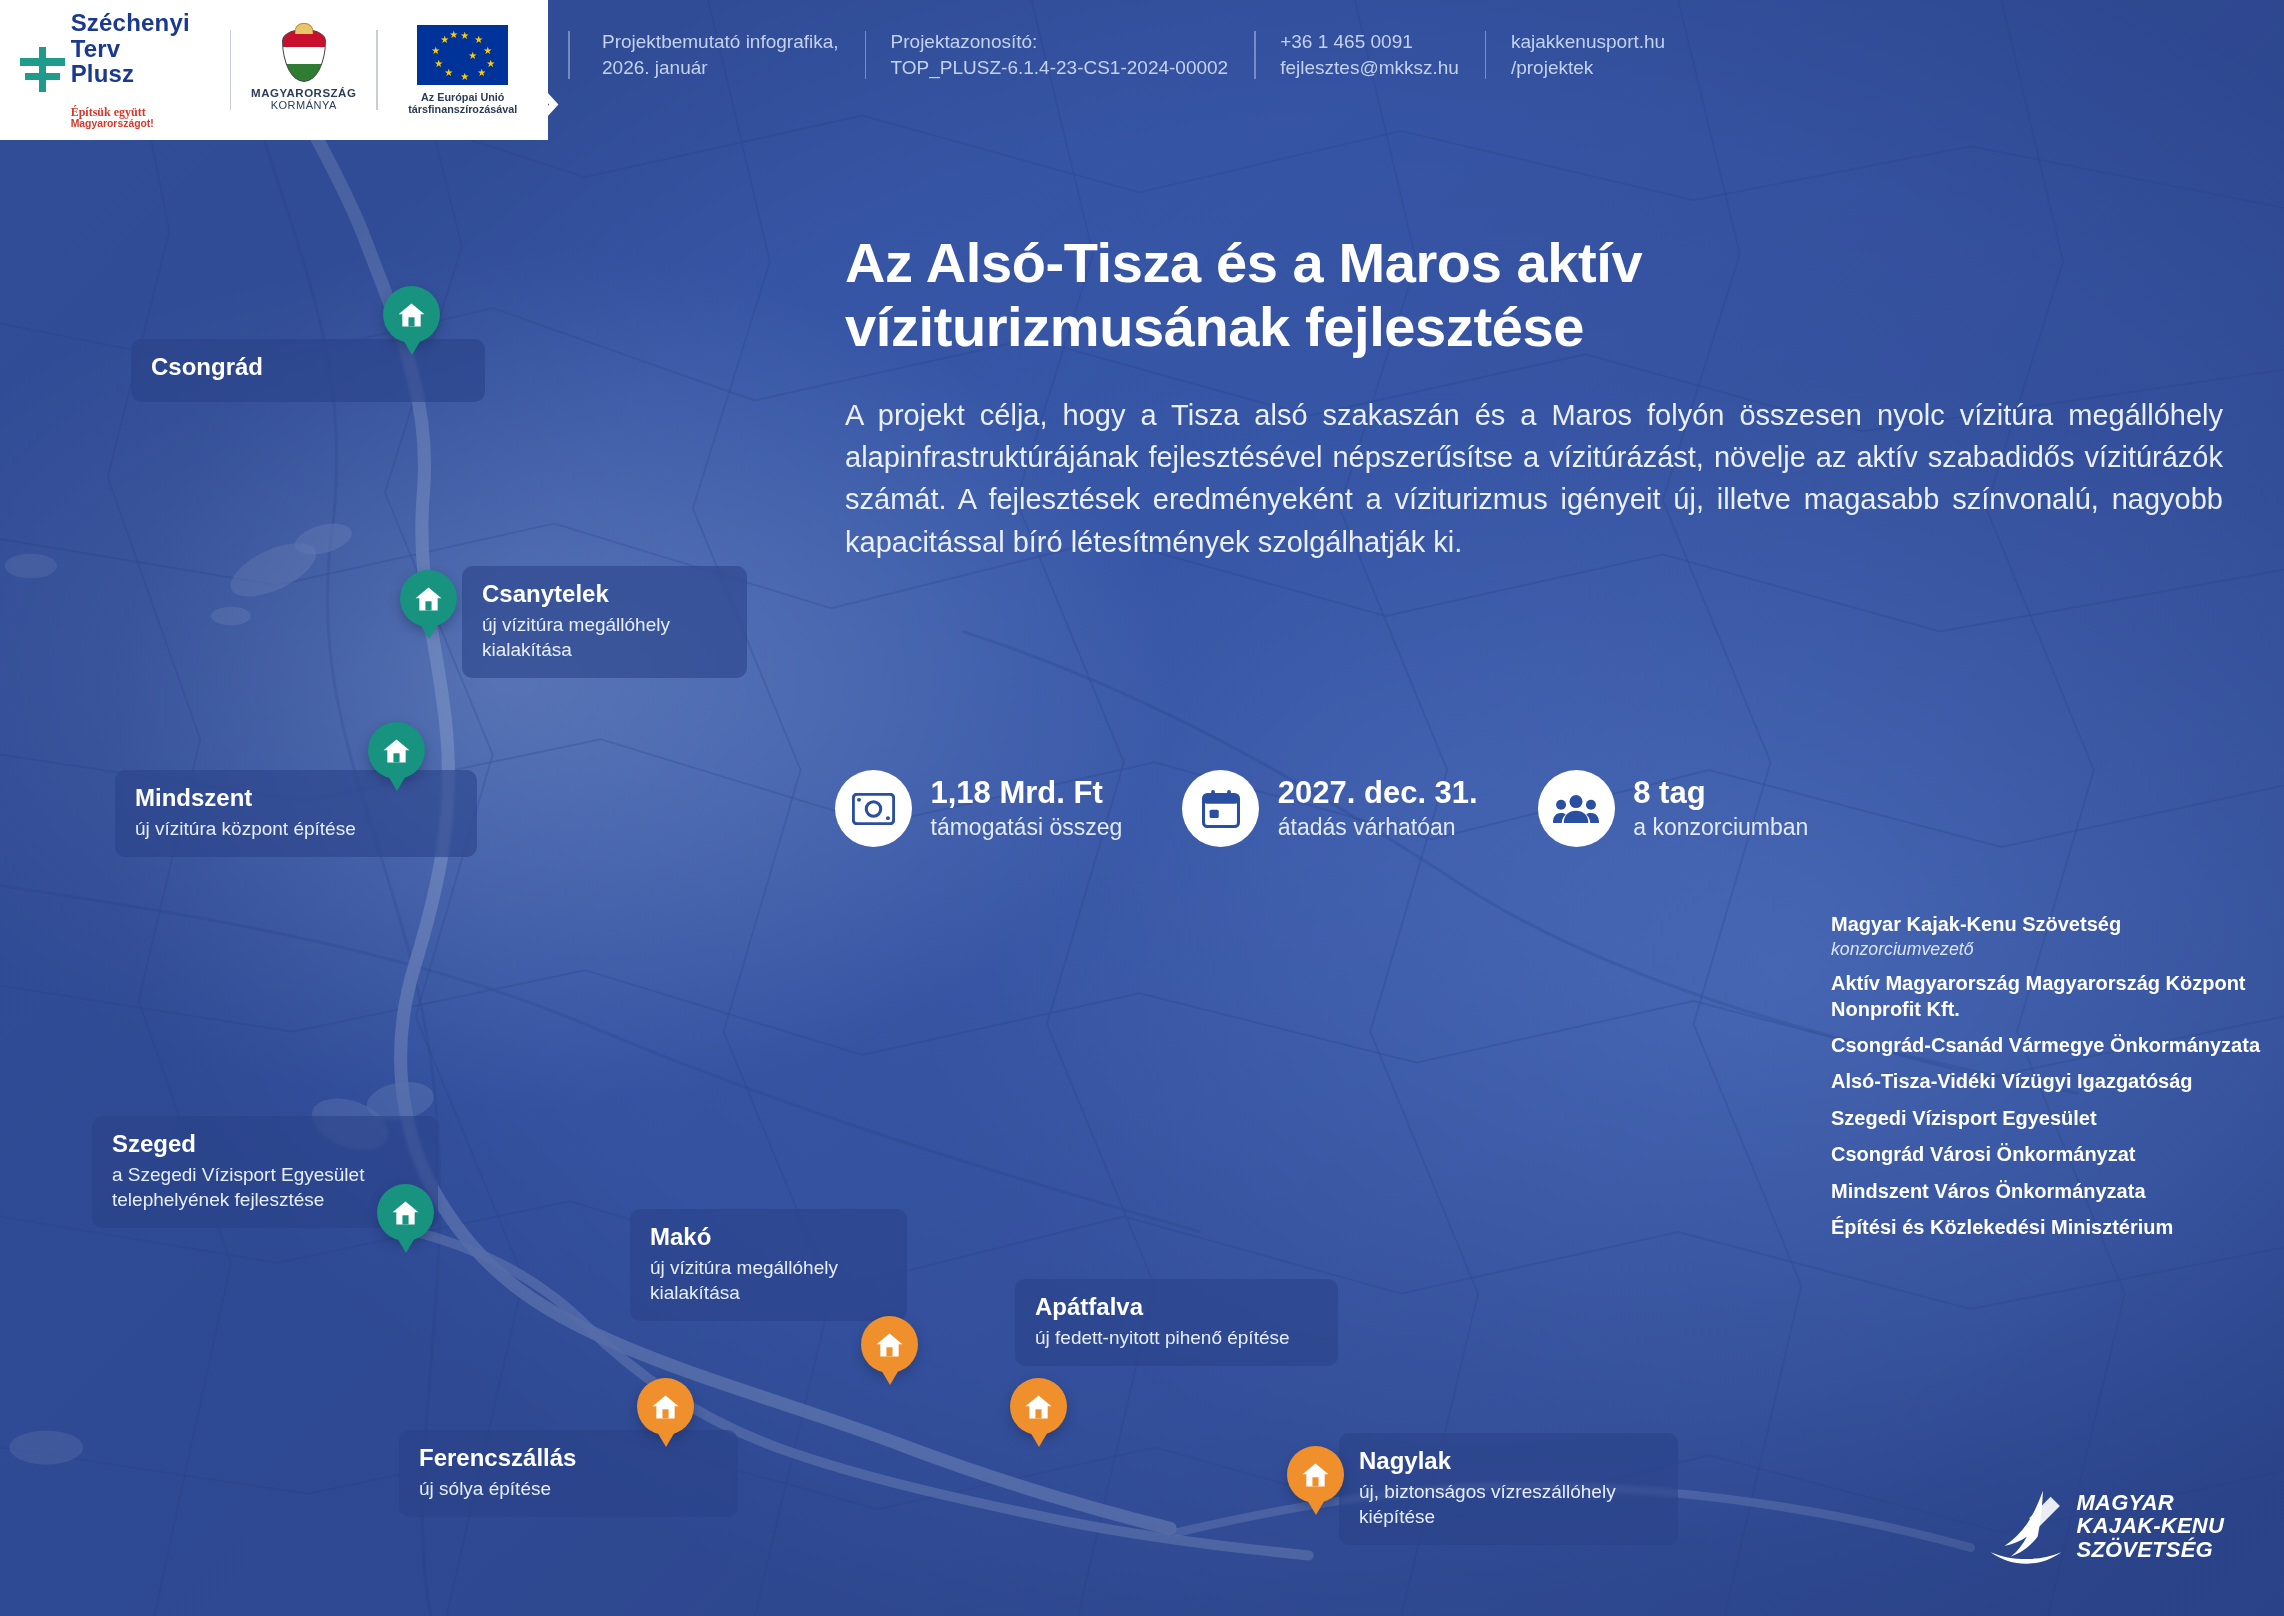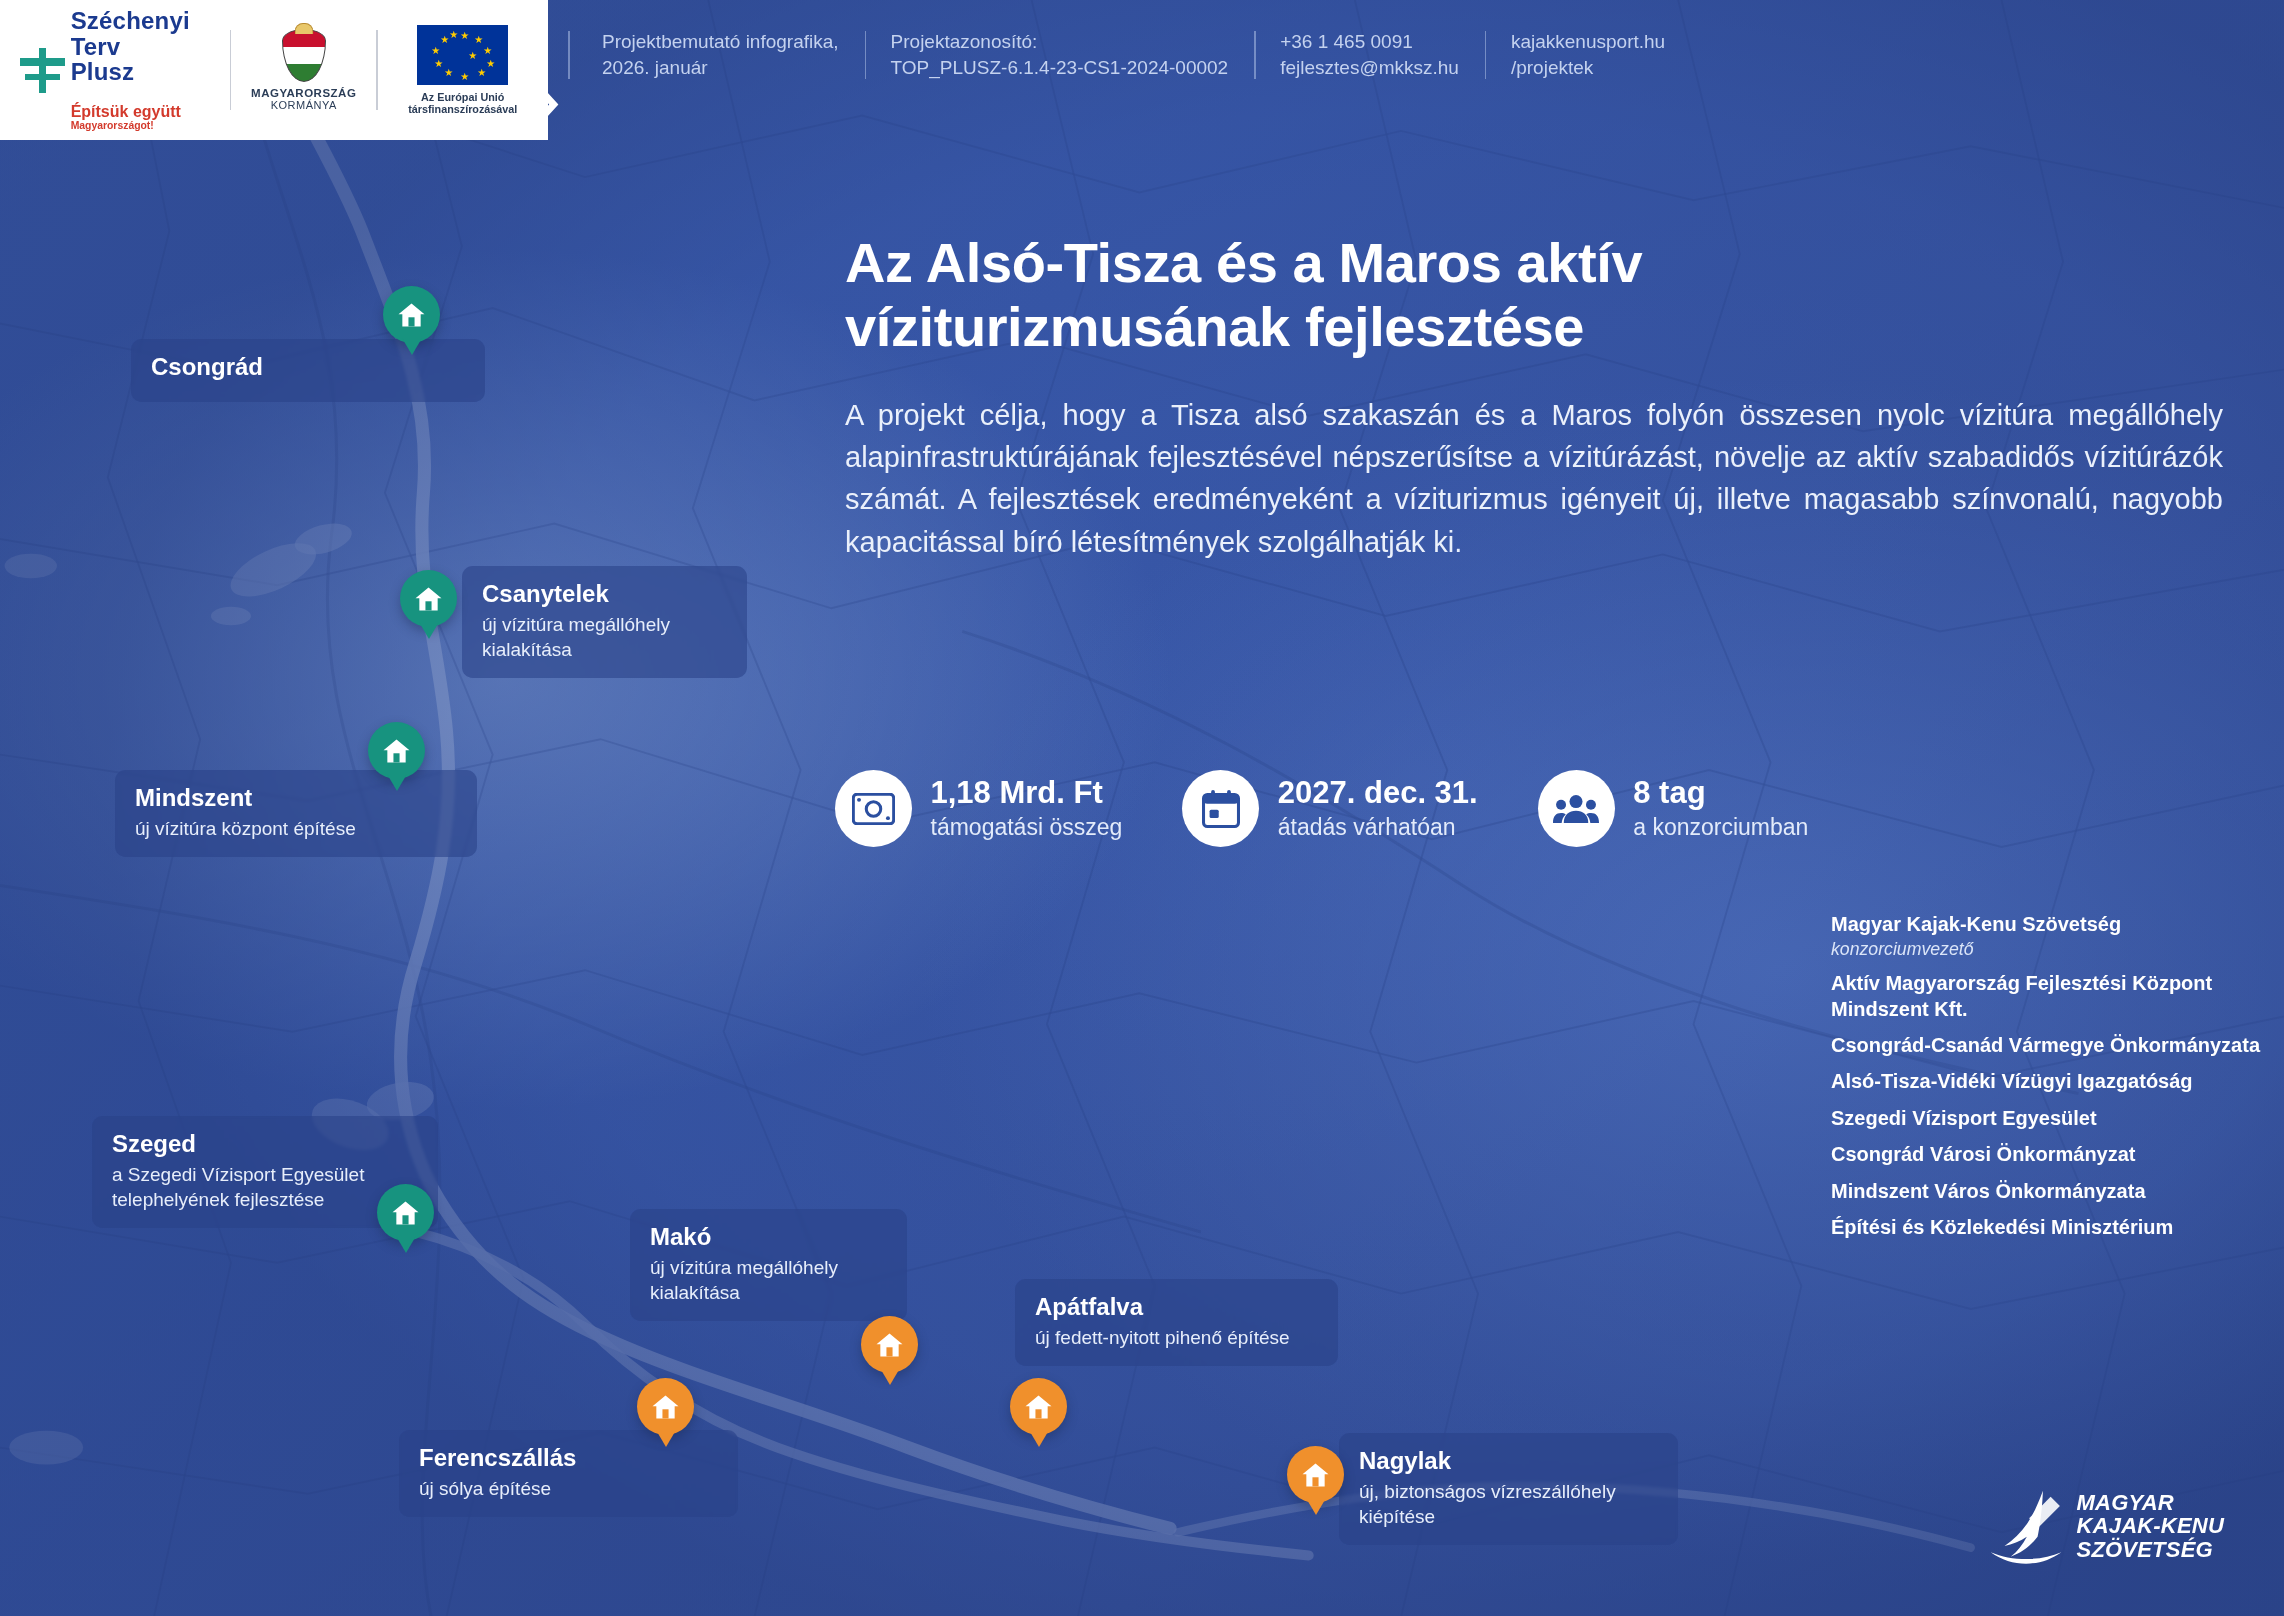--- a/index.html
+++ b/index.html
@@ -64,21 +64,21 @@
   }
   .szt-logo { display: flex; align-items: center; gap: 15px; }
   .szt-mark {
     width: 45px; height: 45px;
     position: relative;
   }
   .szt-mark .bar { position: absolute; background: #1e9b8a; }
   .szt-text { line-height: 1.05; }
   .szt-text .l1 { font-size: 24px; font-weight: 700; color: #1b3a8f; letter-spacing: 0.2px; }
   .szt-text .l2 { font-size: 24px; font-weight: 700; color: #1b3a8f; letter-spacing: 0.2px; }
-  .szt-text .l3 { font-size: 16px; font-weight: 700; color: #d33a2c; margin-top: 20px; }
+  .szt-text .l3 { font-size: 12px; font-weight: 700; color: #d33a2c; margin-top: 20px; font-family: Liberation Serif, serif; }
   .szt-text .l4 { font-size: 10.4px; font-weight: 700; color: #d33a2c; }
 
   .gov-logo { text-align: center; width: 115px; }
   .gov-crest {
     width: 42px; height: 51px; margin: 0 auto 4.6px;
     background: linear-gradient(180deg,#c8102e 0%, #c8102e 33%, #ffffff 33%, #ffffff 66%, #2e7d32 66%, #2e7d32 100%);
     border-radius: 50% 50% 50% 50% / 22% 22% 78% 78%;
     border: 1.5px solid #444;
     position: relative;
   }
@@ -477,21 +477,21 @@
       </div>
     </div>
   </div>
 
   <div class="partners">
     <div class="partner">
       <span>Magyar Kajak-Kenu Szövetség</span>
       <span class="role">konzorciumvezető</span>
     </div>
     <div class="partner">
-      <span>Aktív Magyarország Fejlesztési Központ Mindszent Kft.</span>
+      <span>Aktív Magyarország Magyarország Központ Nonprofit Kft.</span>
     </div>
     <div class="partner">
       <span>Csongrád-Csanád Vármegye Önkormányzata</span>
     </div>
     <div class="partner">
       <span>Alsó-Tisza-Vidéki Vízügyi Igazgatóság</span>
     </div>
     <div class="partner">
       <span>Szegedi Vízisport Egyesület</span>
     </div>

